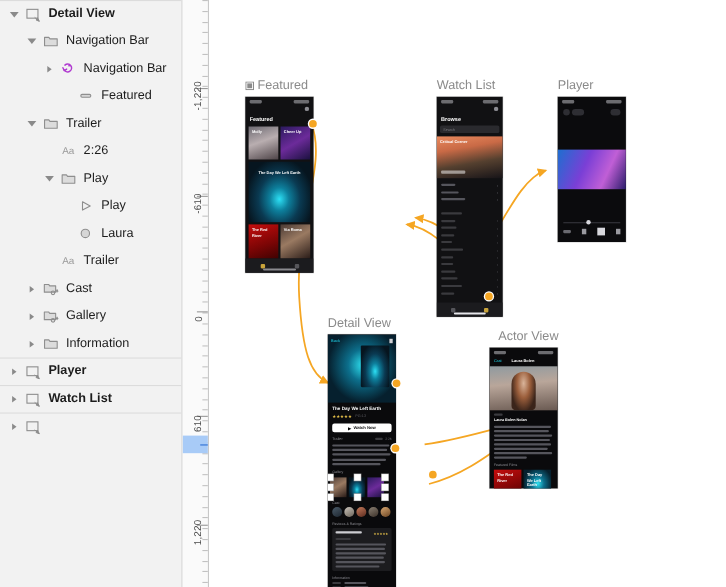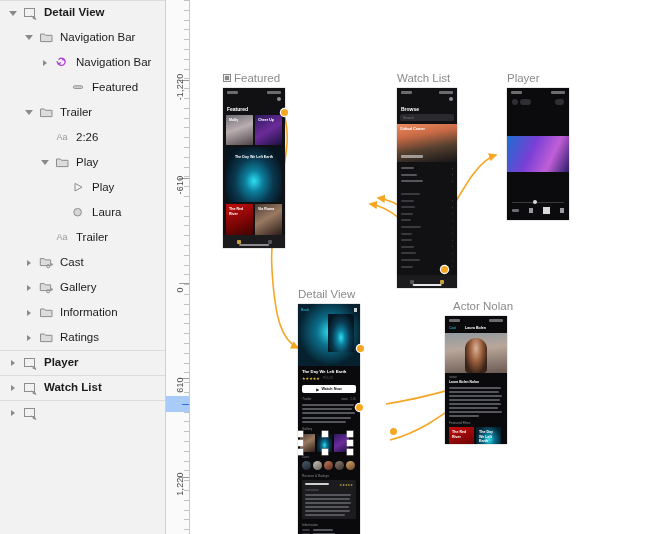--- a/index.html
+++ b/index.html
@@ -328,33 +328,20 @@
         <div class="disc">
           <div class="tri"></div>
         </div>
         <div style="width: 3px;"></div>
         <span class="ico">
           <svg width="15" height="13" viewBox="0 0 15 13">
             <path d="M1.5,3 L5.4,3 L6.4,4.3 L13,4.3 L13,10.6 L1.5,10.6 Z" fill="#dcdcdc" stroke="#8e8e8e" stroke-width="1" stroke-linejoin="round"></path>
           </svg>
         </span>
         <span class="lbl">Information</span>
-      </div>
-      <div class="layer-row">
-        <div style="width: 22px; flex: 0 0 auto;"></div>
-        <div class="disc">
-          <div class="tri"></div>
-        </div>
-        <div style="width: 3px;"></div>
-        <span class="ico">
-          <svg width="15" height="13" viewBox="0 0 15 13">
-            <path d="M1.5,3 L5.4,3 L6.4,4.3 L13,4.3 L13,10.6 L1.5,10.6 Z" fill="#dcdcdc" stroke="#8e8e8e" stroke-width="1" stroke-linejoin="round"></path>
-          </svg>
-        </span>
-        <span class="lbl">Ratings</span>
       </div>
       <div class="layer-row group-sep artboard">
         <div style="width: 6px; flex: 0 0 auto;"></div>
         <div class="disc">
           <div class="tri"></div>
         </div>
         <div style="width: 3px;"></div>
         <span class="ico">
           <svg width="15" height="13" viewBox="0 0 15 13">
             <rect x="1.5" y="1.5" width="10" height="8" fill="none" stroke="#8e8e8e" stroke-width="1"></rect>
@@ -737,21 +724,21 @@
                 <div class="gline" style="width:8px;"></div>
                 <div class="gline lt" style="width:22px;"></div>
               </div>
 
           </div>
         </div>
       </div>
     </div>
 
     <div class="board-wrap" style="left:255px;top:300px;">
-      <div class="board-title" style="margin-left:8px;">Actor Nolan</div>
+      <div class="board-title" style="margin-left:8px;">Actor View</div>
       <div class="board" style="width:62px;height:128px;background:#0a0a0c;">
         <div class="statusbar">
           <div class="sb-l"></div>
             <div class="sb-r"></div>
         </div>
         <div style="display:flex;align-items:center;justify-content:space-between;padding:1px 4px 3px;">
           <div style="font-size:3.4px;color:#1fd8ef;">Cast</div>
           <div style="font-size:3.6px;color:#fff;font-weight:bold;">Laura Bolen</div>
           <div style="width:8px;"></div>
         </div>

